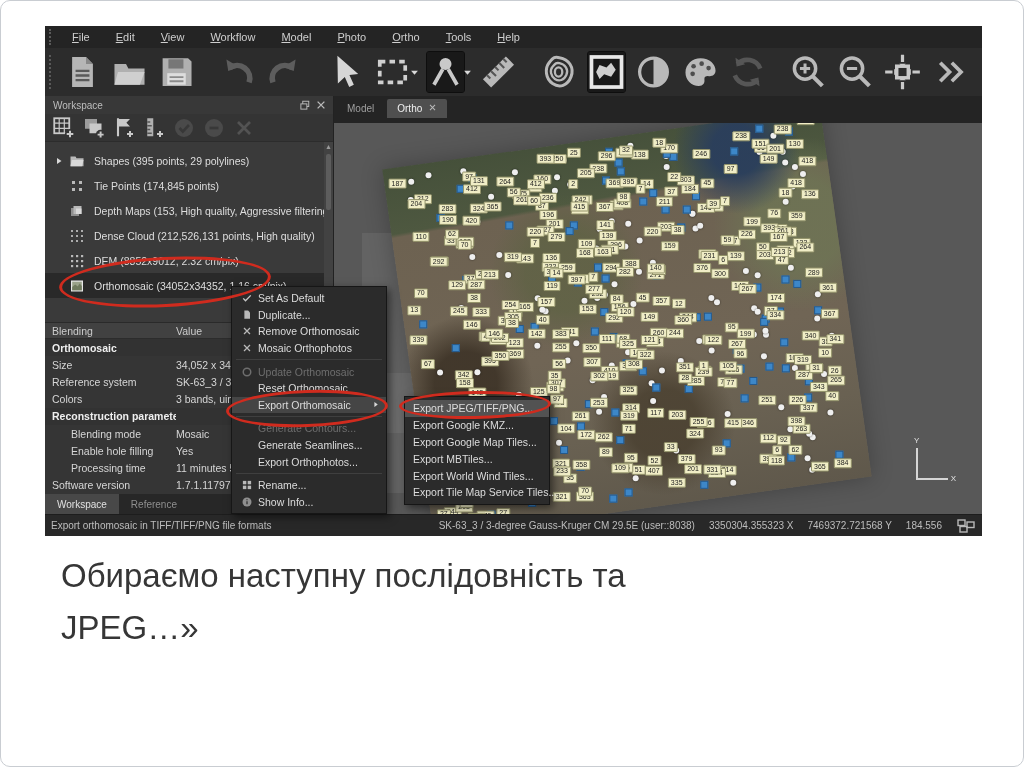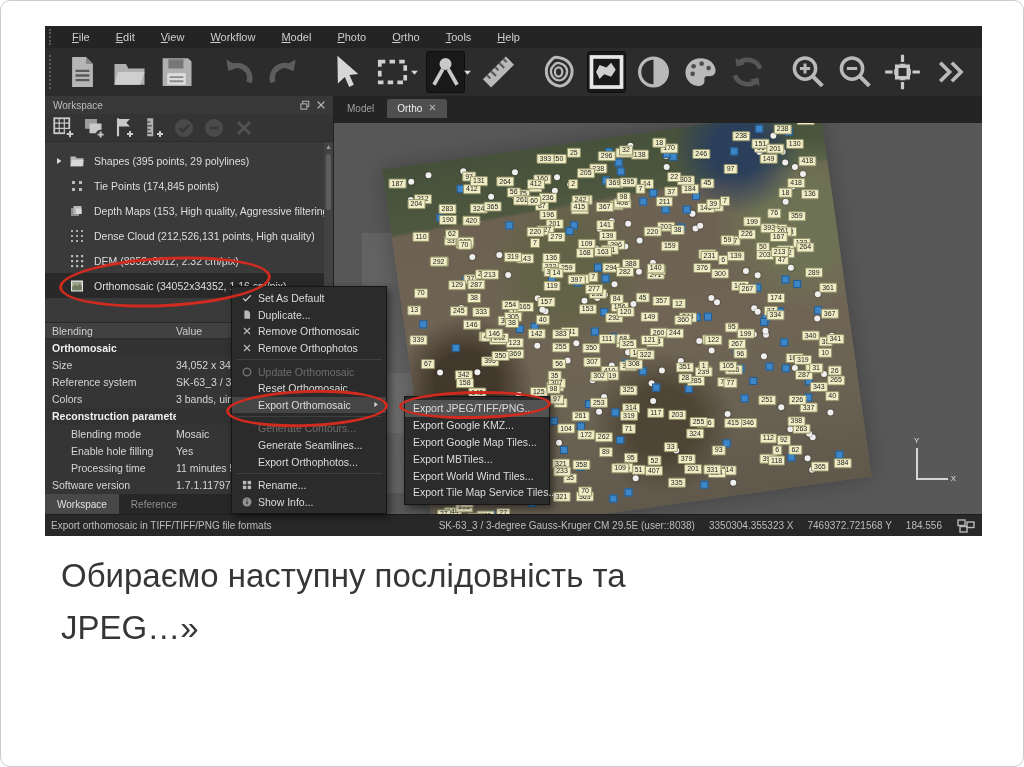--- a/index.html
+++ b/index.html
@@ -1139,21 +1139,21 @@
           </svg>
         </span>
         <span class="clabel">Remove Orthomosaic</span>
       </div>
       <div class="citem">
         <span class="cicon">
           <svg viewBox="0 0 16 16">
             <path d="M4 4l8 8M12 4l-8 8" stroke="#b9b9b9" stroke-width="1.7"></path>
           </svg>
         </span>
-        <span class="clabel">Remove Orthophotos</span>
+        <span class="clabel">Mosaic Orthophotos</span>
       </div>
       <div class="csep"></div>
       <div class="citem disabled">
         <span class="cicon">
           <svg viewBox="0 0 16 16">
             <circle cx="8" cy="8" r="5" fill="none" stroke="#6e6e6e" stroke-width="2"></circle>
           </svg>
         </span>
         <span class="clabel">Update Orthomosaic</span>
       </div>

